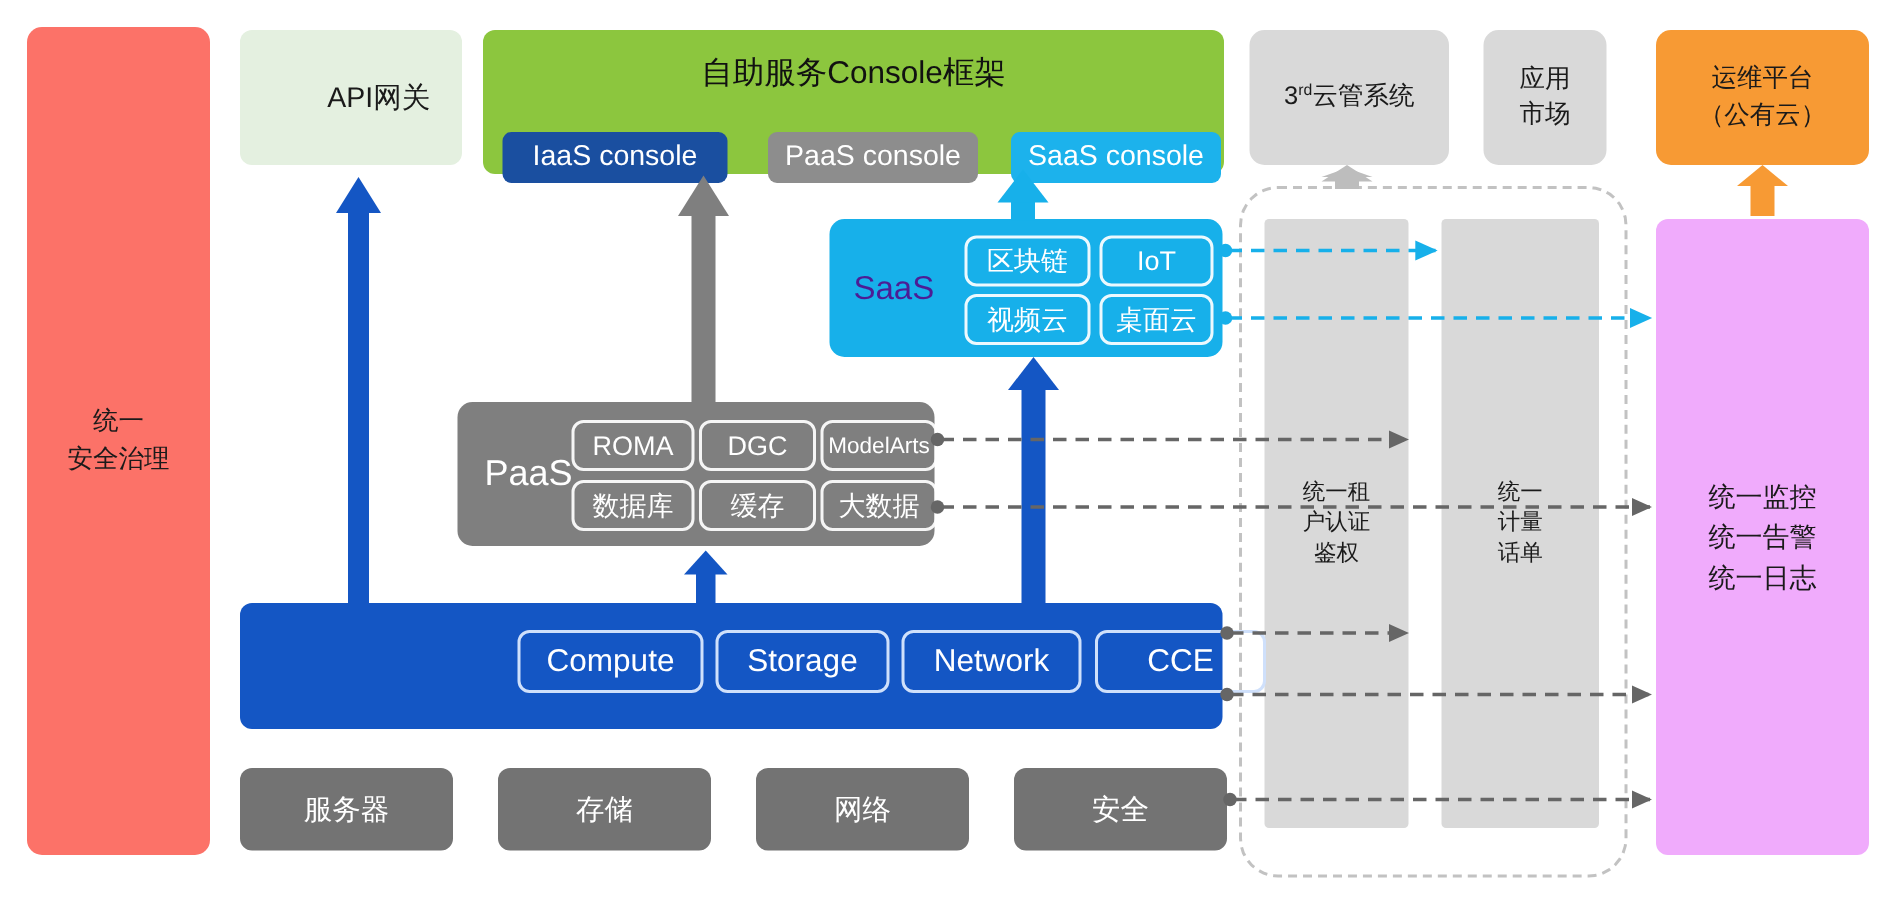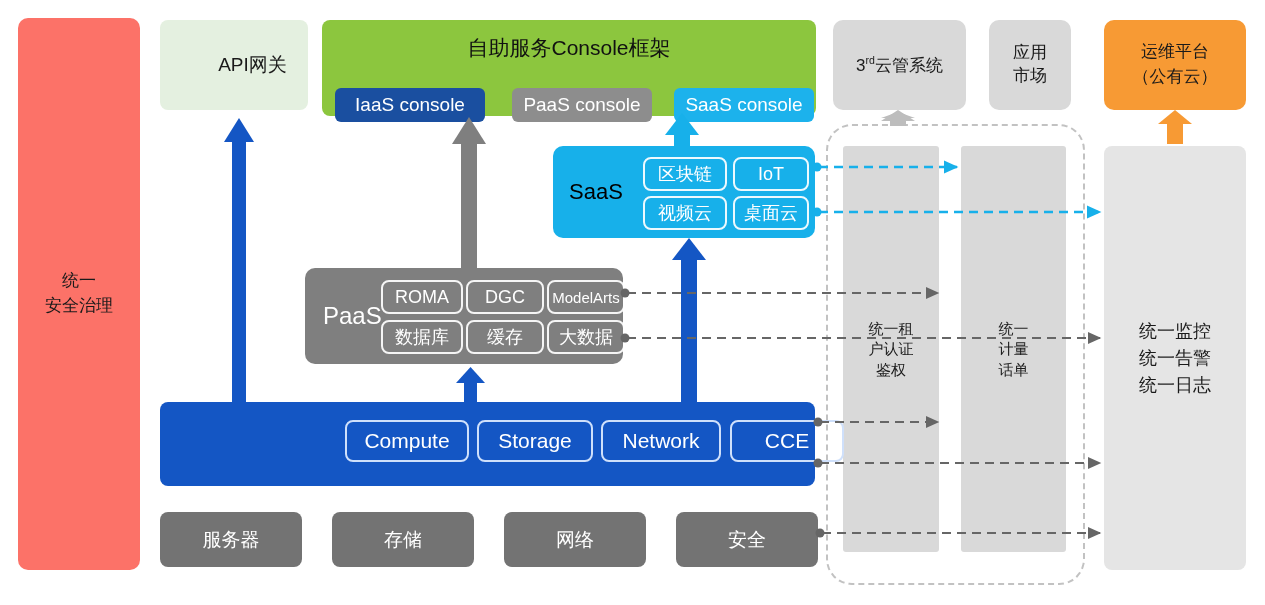--- a/index.html
+++ b/index.html
@@ -20,25 +20,25 @@
   .console-chip{position:absolute;top:68px;height:34px;display:flex;align-items:center;justify-content:center;border-radius:6px;color:#fff;font-size:19px;}
   .chip-iaas{background:#1a4fa0;}
   .chip-paas{background:#8d8d8d;}
   .chip-saas{background:#1cb2ec;}
 
   
   .grey-box{background:#d9d9d9;color:#1a1a1a;font-size:17px;line-height:1.35;border-radius:10px;}
 
   
   .orange-box{background:#f79a34;color:#1a1a1a;font-size:17px;line-height:1.45;border-radius:10px;}
-  .orange-bar{background:#e5e5e5;color:#1a1a1a;font-size:18px;line-height:1.5;border-radius:8px;}
+  .orange-bar{background:#f0abfc;color:#1a1a1a;font-size:18px;line-height:1.5;border-radius:8px;}
 
   
   .saas-box{background:#17b0ea;border-radius:10px;}
-  .saas-label{position:absolute;left:16px;top:50%;transform:translateY(-50%);color:#000000;font-size:22px;}
+  .saas-label{position:absolute;left:16px;top:50%;transform:translateY(-50%);color:#4c1d95;font-size:22px;}
   .sub-chip{position:absolute;display:flex;align-items:center;justify-content:center;border:2px solid rgba(255,255,255,.92);border-radius:8px;color:#fff;font-size:18px;}
 
   
   .paas-box{background:#7f7f7f;border-radius:10px;}
   .paas-label{position:absolute;left:18px;top:50%;transform:translateY(-50%);color:#fff;font-size:24px;}
 
   
   .infra-bar{background:#1456c4;border-radius:8px;}
   .infra-label{position:absolute;left:18px;top:50%;transform:translateY(-50%);color:#fff;font-size:19px;}
   .infra-chip{position:absolute;top:18px;height:38px;display:flex;align-items:center;justify-content:center;border:2px solid #cfe0fb;border-radius:8px;color:#fff;font-size:21px;}

